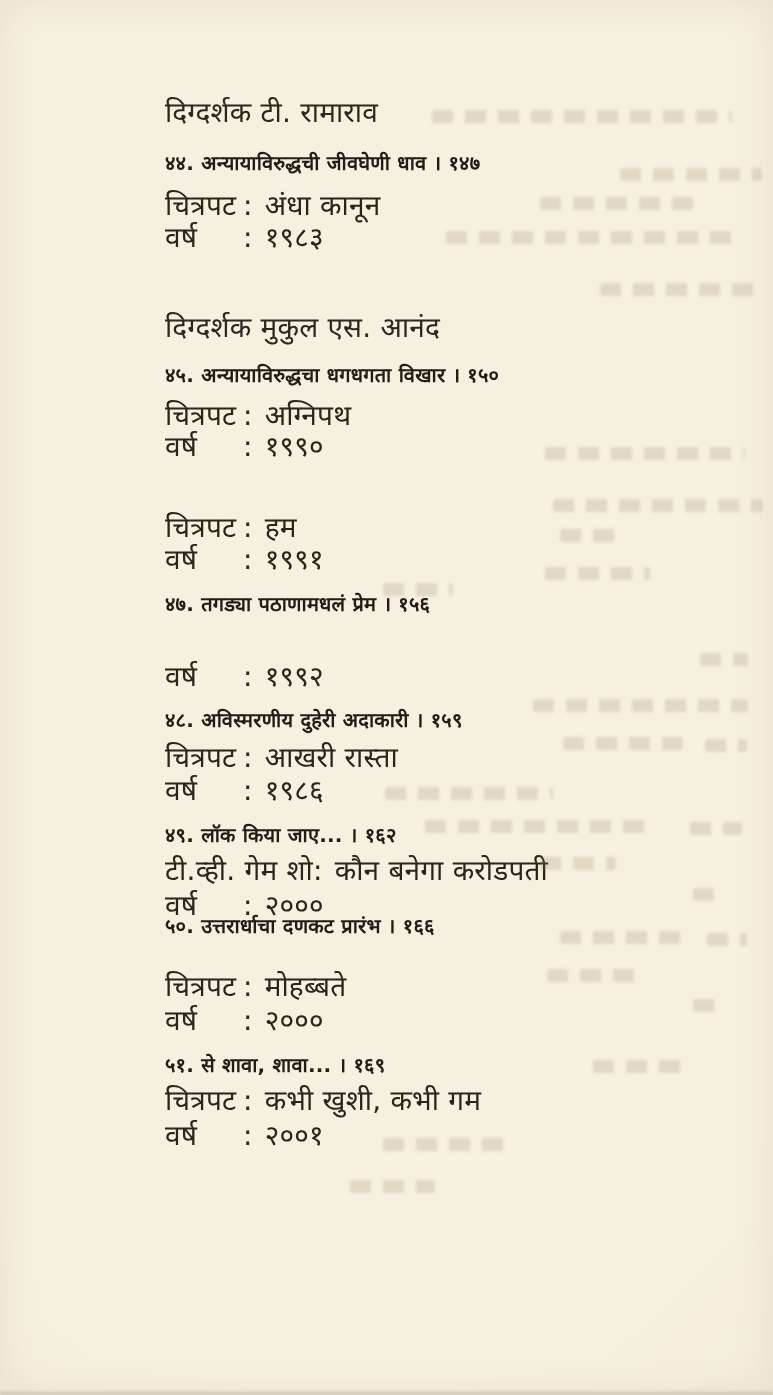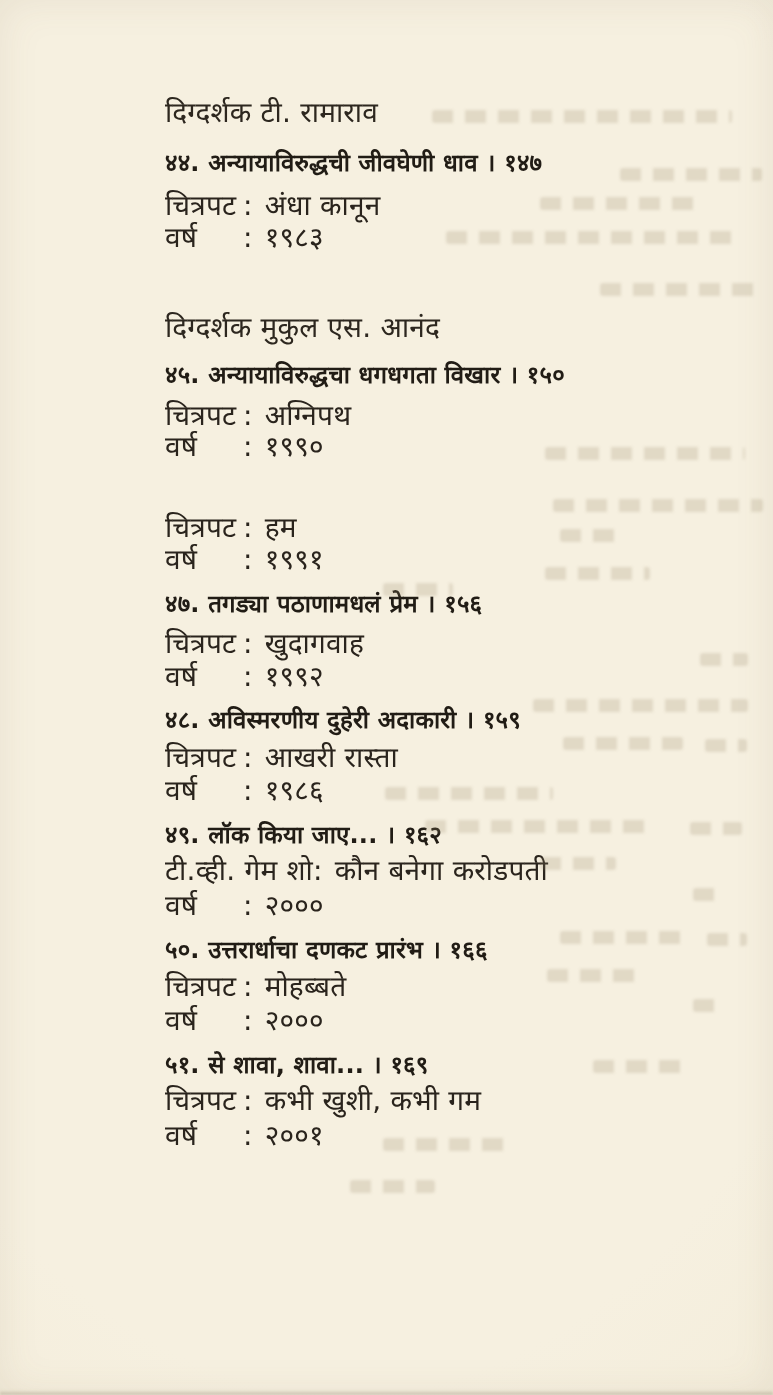--- a/index.html
+++ b/index.html
@@ -22,21 +22,21 @@
   }
   .line{
     position:absolute;
     left:165px;
     white-space:nowrap;
     font-size:28px;
     line-height:32px;
     letter-spacing:.2px;
   }
   .heading{
-    font-size:24px;
+    font-size:20px;
     font-weight:700;
     color:#211c15;
   }
   .director{color:#2d271f;}
   .dlabel{display:inline-block;min-width:78px;}
   .colon{display:inline-block;}
   .dvalue{margin-left:12px;}
   
   .smudge{
     position:absolute;
@@ -63,32 +63,31 @@
   <div class="line director" style="top:312px">दिग्दर्शक मुकुल एस. आनंद</div>
 
   <div class="line heading" style="top:359px">४५. अन्यायाविरुद्धचा धगधगता विखार । १५०</div>
   <div class="line detail" style="top:400px"><span class="dlabel">चित्रपट</span><span class="colon">:</span><span class="dvalue">अग्निपथ</span></div>
   <div class="line detail" style="top:431px"><span class="dlabel">वर्ष</span><span class="colon">:</span><span class="dvalue">१९९०</span></div>
 
   <div class="line detail" style="top:512px"><span class="dlabel">चित्रपट</span><span class="colon">:</span><span class="dvalue">हम</span></div>
   <div class="line detail" style="top:544px"><span class="dlabel">वर्ष</span><span class="colon">:</span><span class="dvalue">१९९१</span></div>
 
   <div class="line heading" style="top:588px">४७. तगड्या पठाणामधलं प्रेम । १५६</div>
-  <div class="line detail" style="top:628px"><span class="dlabel">चित्रपट</span><span class="colon">:</span><span class="dvalue">खुदागवाह</span></div>
   <div class="line detail" style="top:661px"><span class="dlabel">वर्ष</span><span class="colon">:</span><span class="dvalue">१९९२</span></div>
 
   <div class="line heading" style="top:704px">४८. अविस्मरणीय दुहेरी अदाकारी । १५९</div>
   <div class="line detail" style="top:742px"><span class="dlabel">चित्रपट</span><span class="colon">:</span><span class="dvalue">आखरी रास्ता</span></div>
   <div class="line detail" style="top:775px"><span class="dlabel">वर्ष</span><span class="colon">:</span><span class="dvalue">१९८६</span></div>
 
   <div class="line heading" style="top:819px">४९. लॉक किया जाए... । १६२</div>
   <div class="line detail" style="top:855px"><span class="dlabel">टी.व्ही. गेम शो</span><span class="colon">:</span><span class="dvalue">कौन बनेगा करोडपती</span></div>
   <div class="line detail" style="top:890px"><span class="dlabel">वर्ष</span><span class="colon">:</span><span class="dvalue">२०००</span></div>
 
-  <div class="line heading" style="top:934px">५०. उत्तरार्धाचा दणकट प्रारंभ । १६६</div>
+  <div class="line heading" style="top:910px">५०. उत्तरार्धाचा दणकट प्रारंभ । १६६</div>
   <div class="line detail" style="top:971px"><span class="dlabel">चित्रपट</span><span class="colon">:</span><span class="dvalue">मोहब्बते</span></div>
   <div class="line detail" style="top:1005px"><span class="dlabel">वर्ष</span><span class="colon">:</span><span class="dvalue">२०००</span></div>
 
   <div class="line heading" style="top:1049px">५१. से शावा, शावा... । १६९</div>
   <div class="line detail" style="top:1085px"><span class="dlabel">चित्रपट</span><span class="colon">:</span><span class="dvalue">कभी खुशी, कभी गम</span></div>
   <div class="line detail" style="top:1120px"><span class="dlabel">वर्ष</span><span class="colon">:</span><span class="dvalue">२००१</span></div>
 
   <div class="smudge" style="left:432px;top:110px;width:300px"></div>
   <div class="smudge" style="left:620px;top:168px;width:142px"></div>
   <div class="smudge" style="left:540px;top:197px;width:155px"></div>

